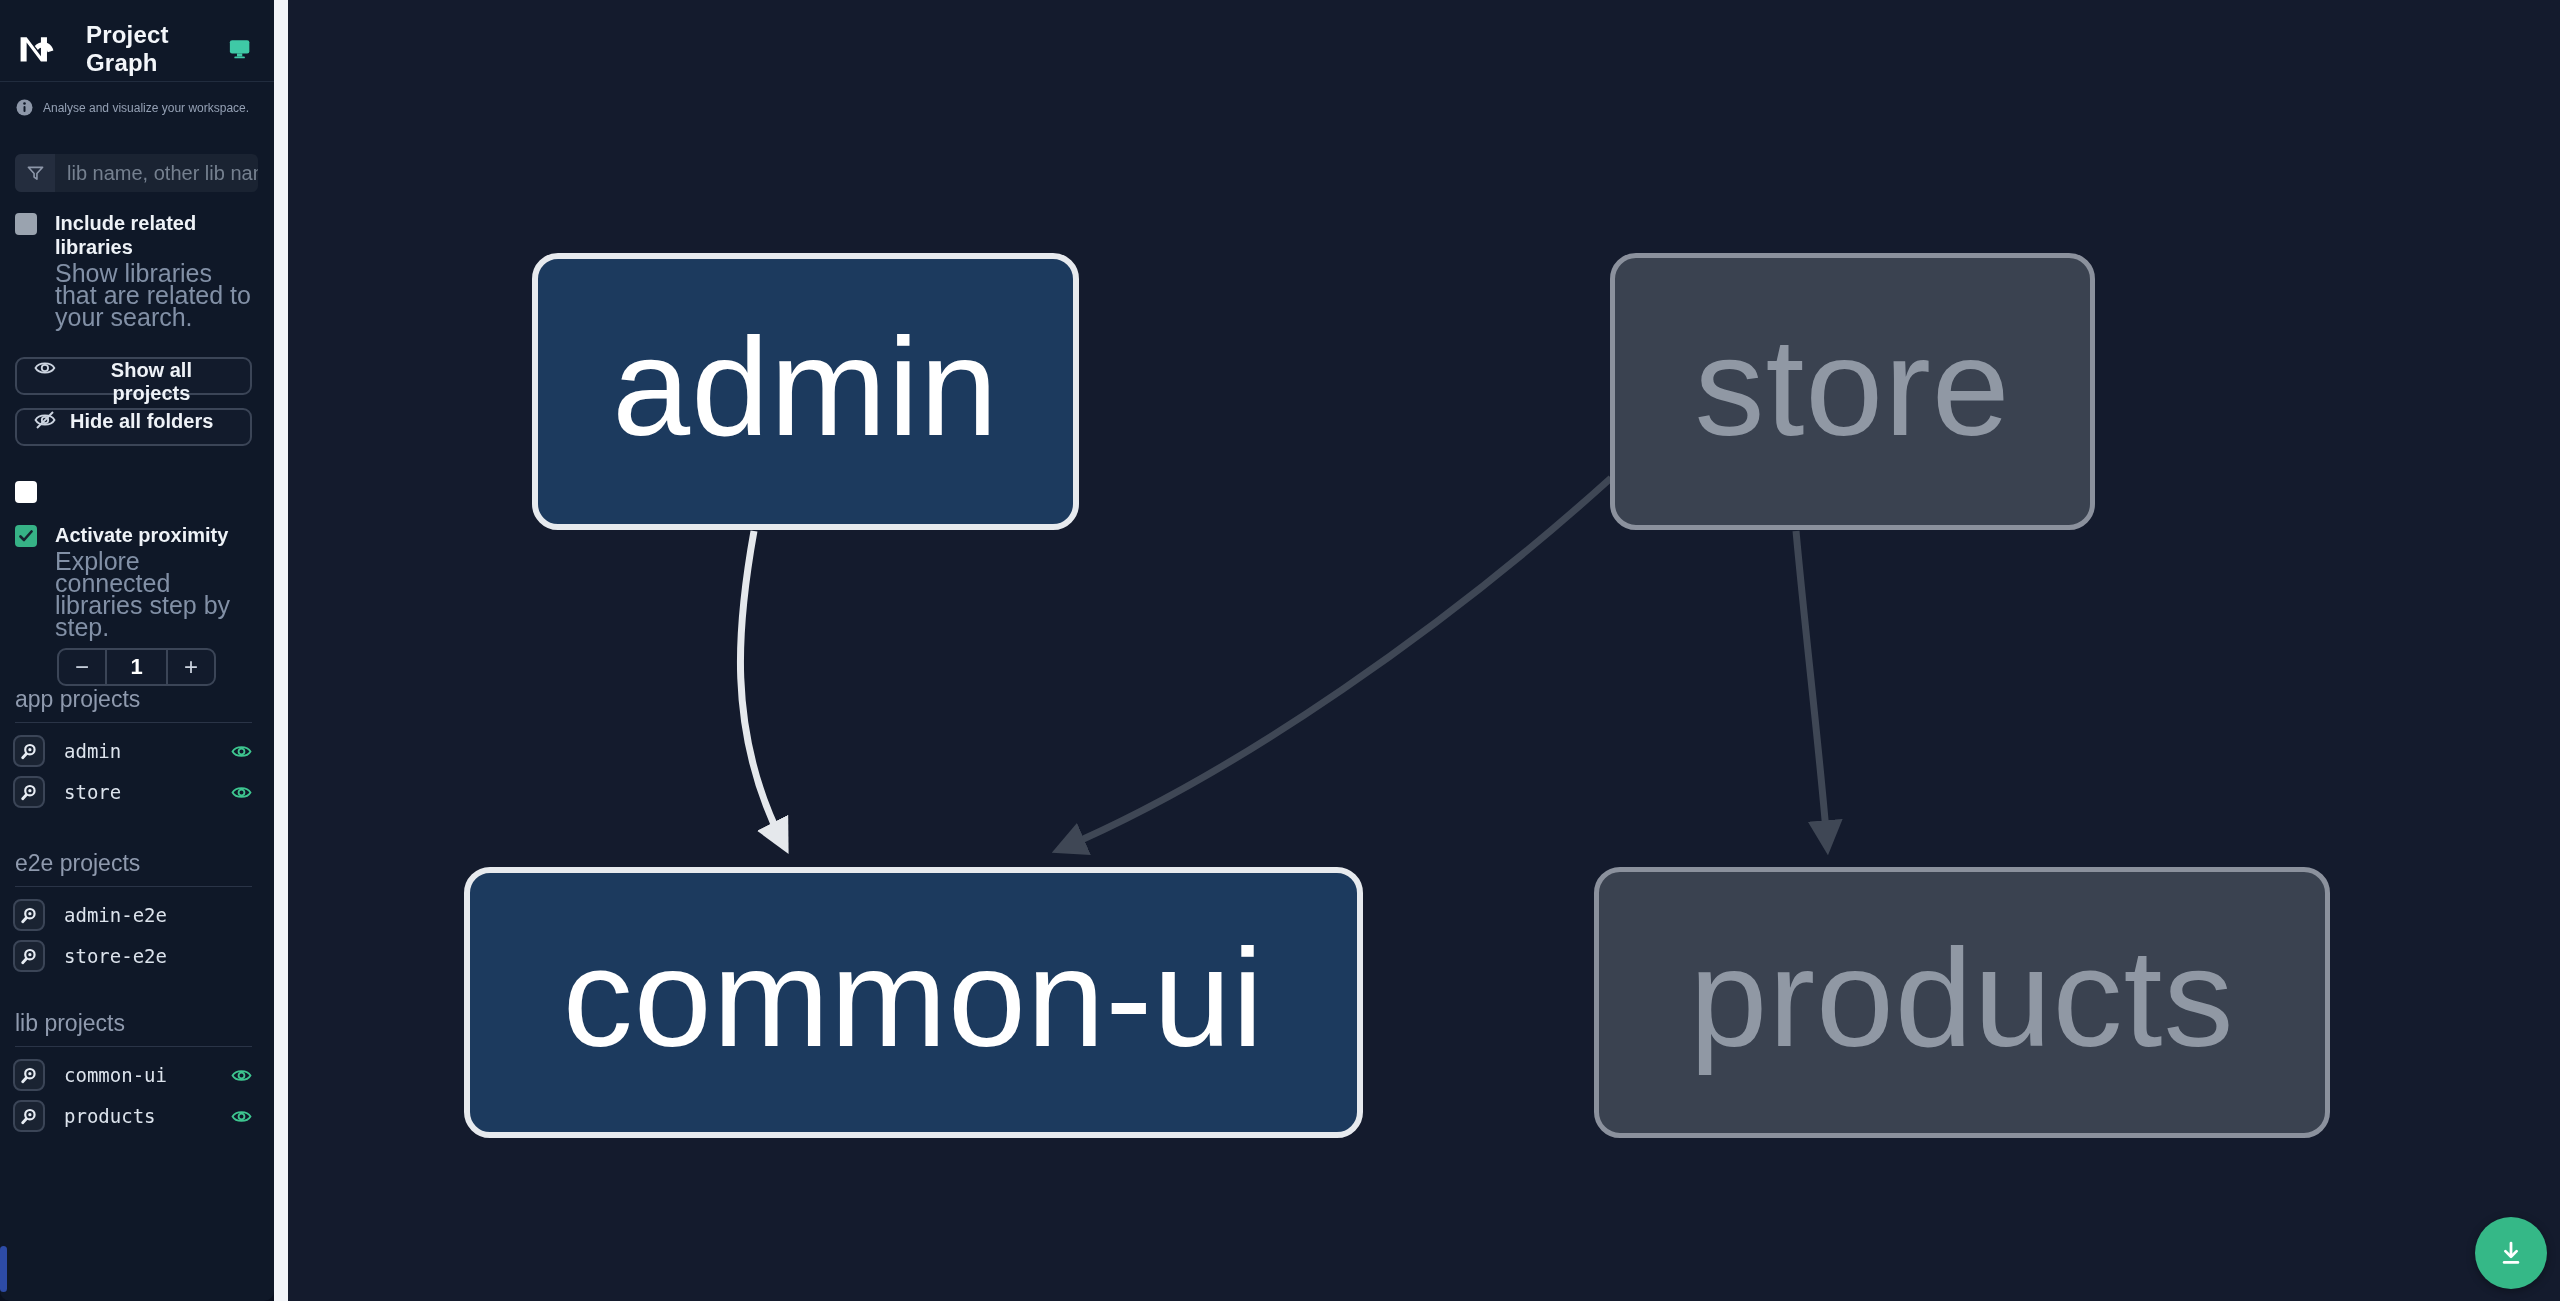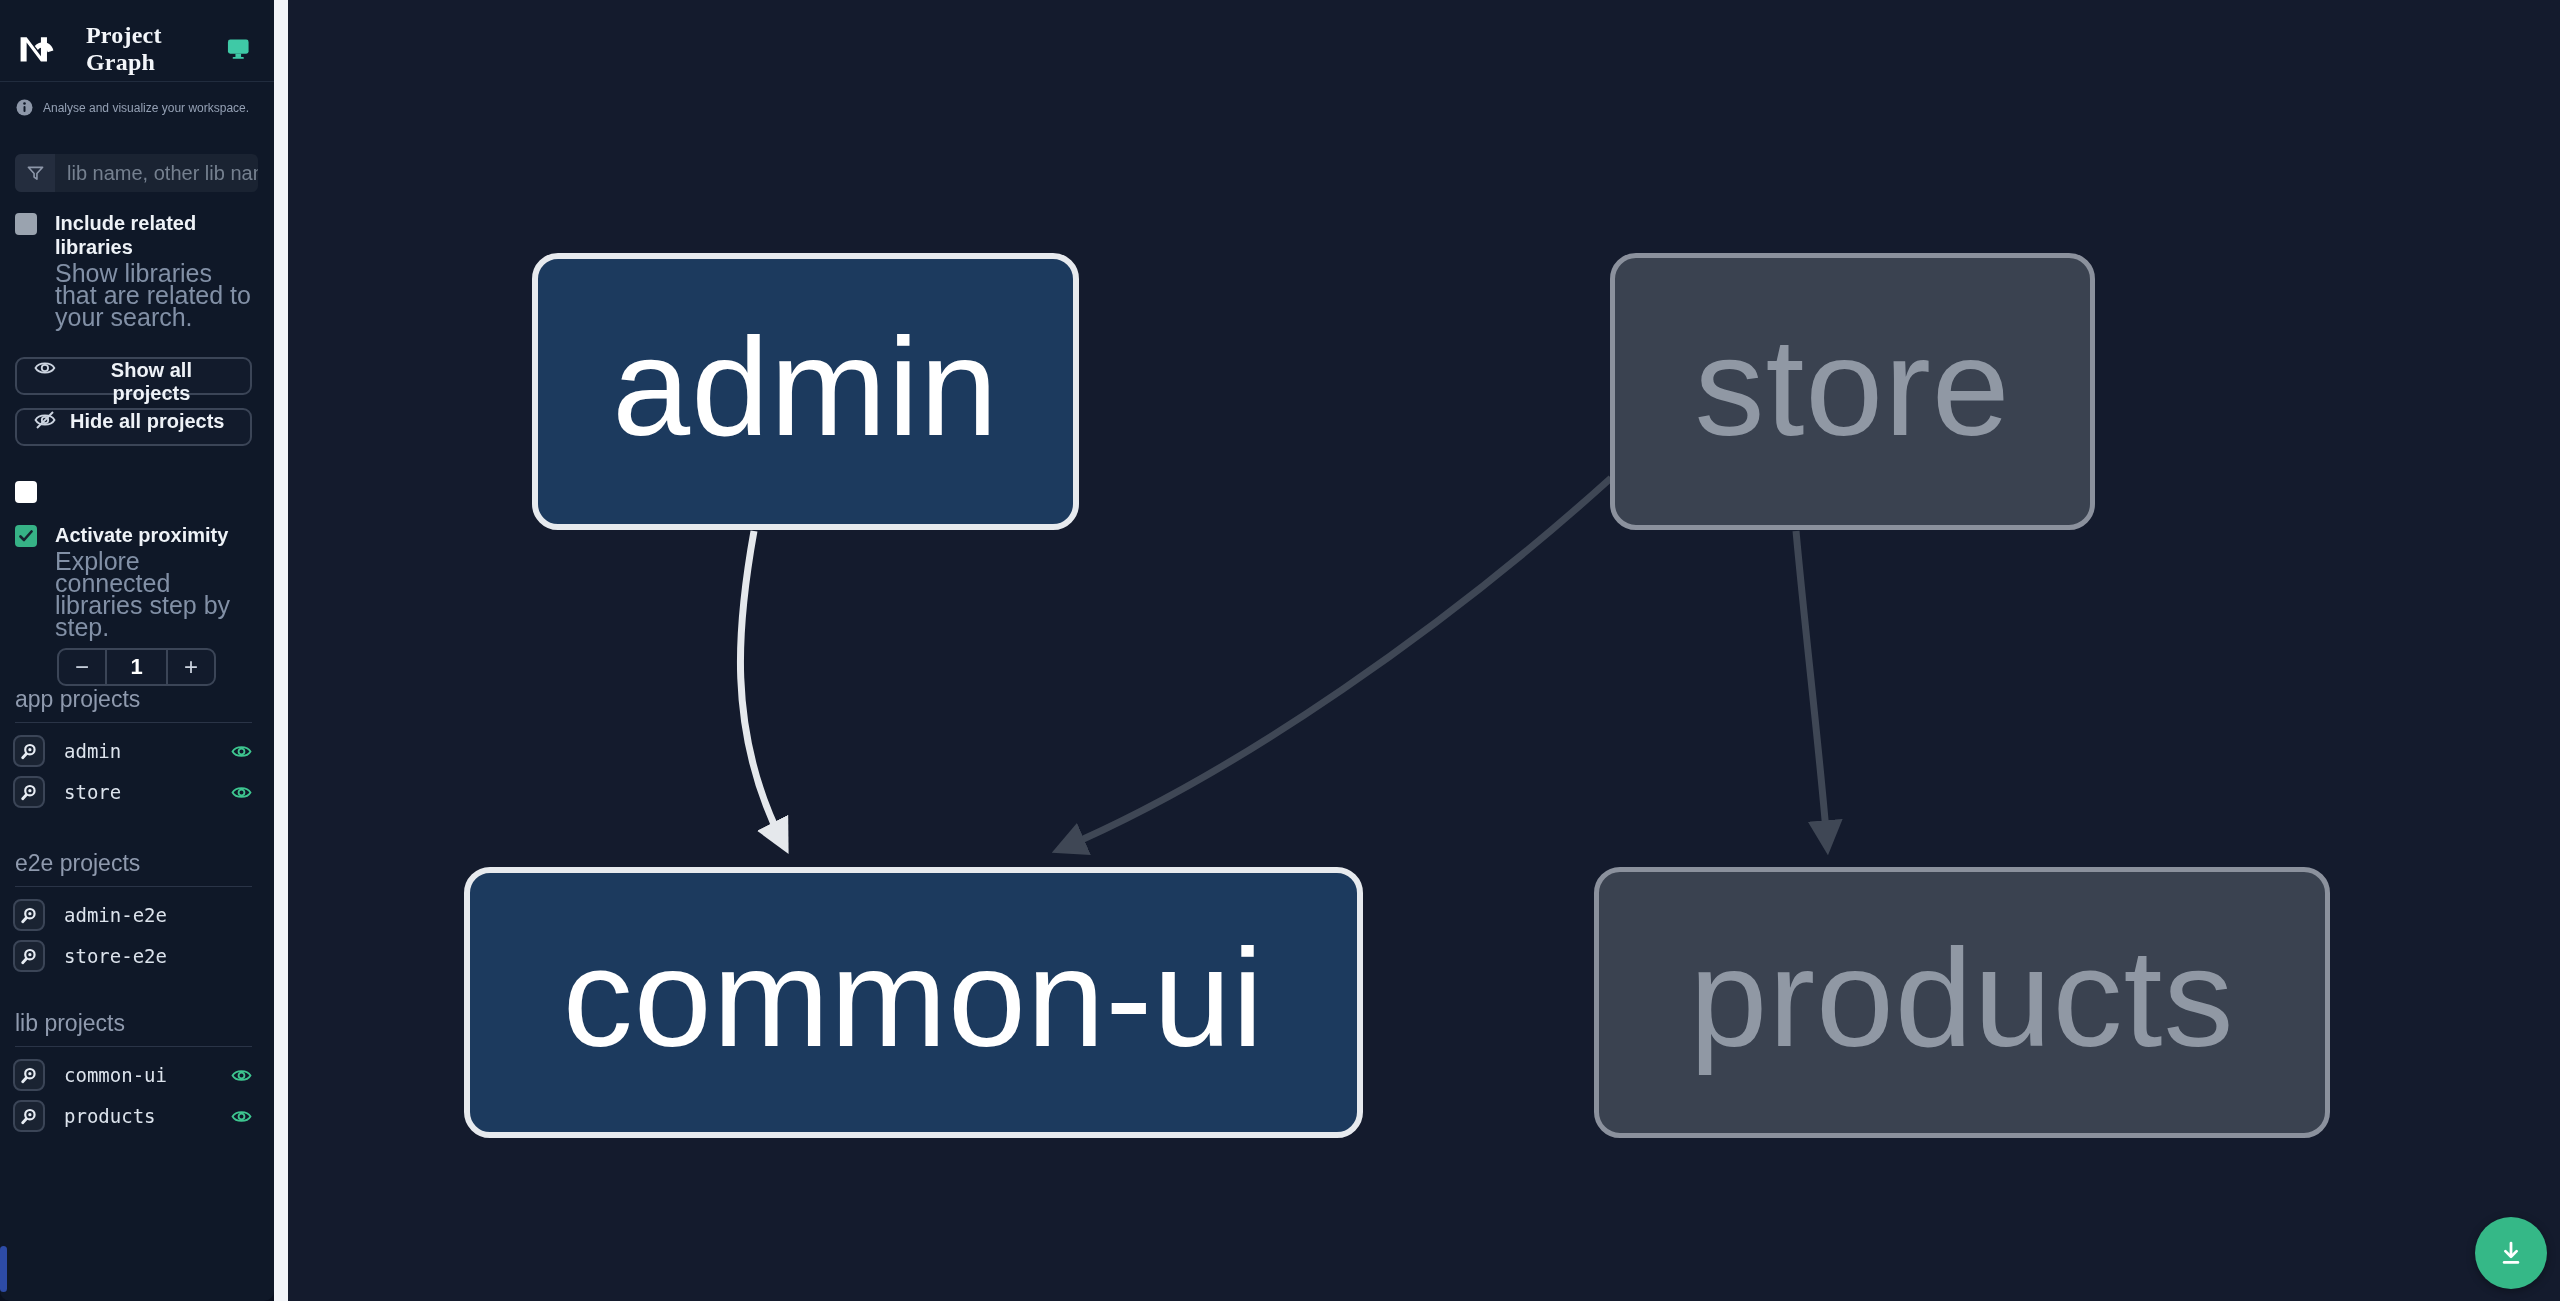--- a/index.html
+++ b/index.html
@@ -7,21 +7,20 @@
   body { background:#0a101f; font-family:"Liberation Sans", sans-serif; position:relative; }
 
   
   .sidebar {
     position:absolute; left:0; top:0; width:274px; height:1301px;
     background:#0f1828; border-radius:0 0 10px 10px; z-index:3;
   }
   .sidebar-header {
     height:82px; display:flex; align-items:center; padding:16px 14px 0 16px;
     border-bottom:1px solid #212c3e;
-    font-family:Liberation Serif, serif;
   }
   .nx-logo { width:42px; height:42px; flex:0 0 auto; }
   .app-title { color:#f3f6fa; font-size:24px; font-weight:700; margin-left:28px; letter-spacing:.2px; }
   .monitor-icon { margin-left:auto; margin-right:10px; }
 
   .tagline-row { display:flex; align-items:center; gap:10px; padding:0 16px; margin-top:17px; }
   .tagline-row .txt { color:#94a0b4; font-size:12px; }
 
   .search-box {
     margin:38px 16px 0 15px; height:38px; display:flex; align-items:stretch;
@@ -197,21 +196,21 @@
     </svg>
     <span>Show all projects</span>
   </button>
 
   <button class="side-btn second">
     <svg width="22" height="20" viewBox="0 0 22 20" fill="none" stroke="#cdd5e1" stroke-width="1.8">
       <path d="M1.5 10 C5 3.8, 17 3.8, 20.5 10 C17 16.2, 5 16.2, 1.5 10 Z"></path>
       <circle cx="11" cy="10" r="3.2"></circle>
       <line x1="3" y1="18" x2="19" y2="2" stroke="#cdd5e1" stroke-width="2"></line>
     </svg>
-    <span>Hide all projects</span>
+    <span>Hide all folders</span>
   </button>
 
   <div class="opt-block group-block">
     <div class="checkbox white"></div>
   </div>
 
   <div class="opt-block prox-block">
     <div class="checkbox checked">
       <svg width="14" height="12" viewBox="0 0 14 12" fill="none" stroke="#17222f" stroke-width="2.6" stroke-linecap="round" stroke-linejoin="round">
         <path d="M1.5 6.5 L5 10 L12.5 1.5"></path>

